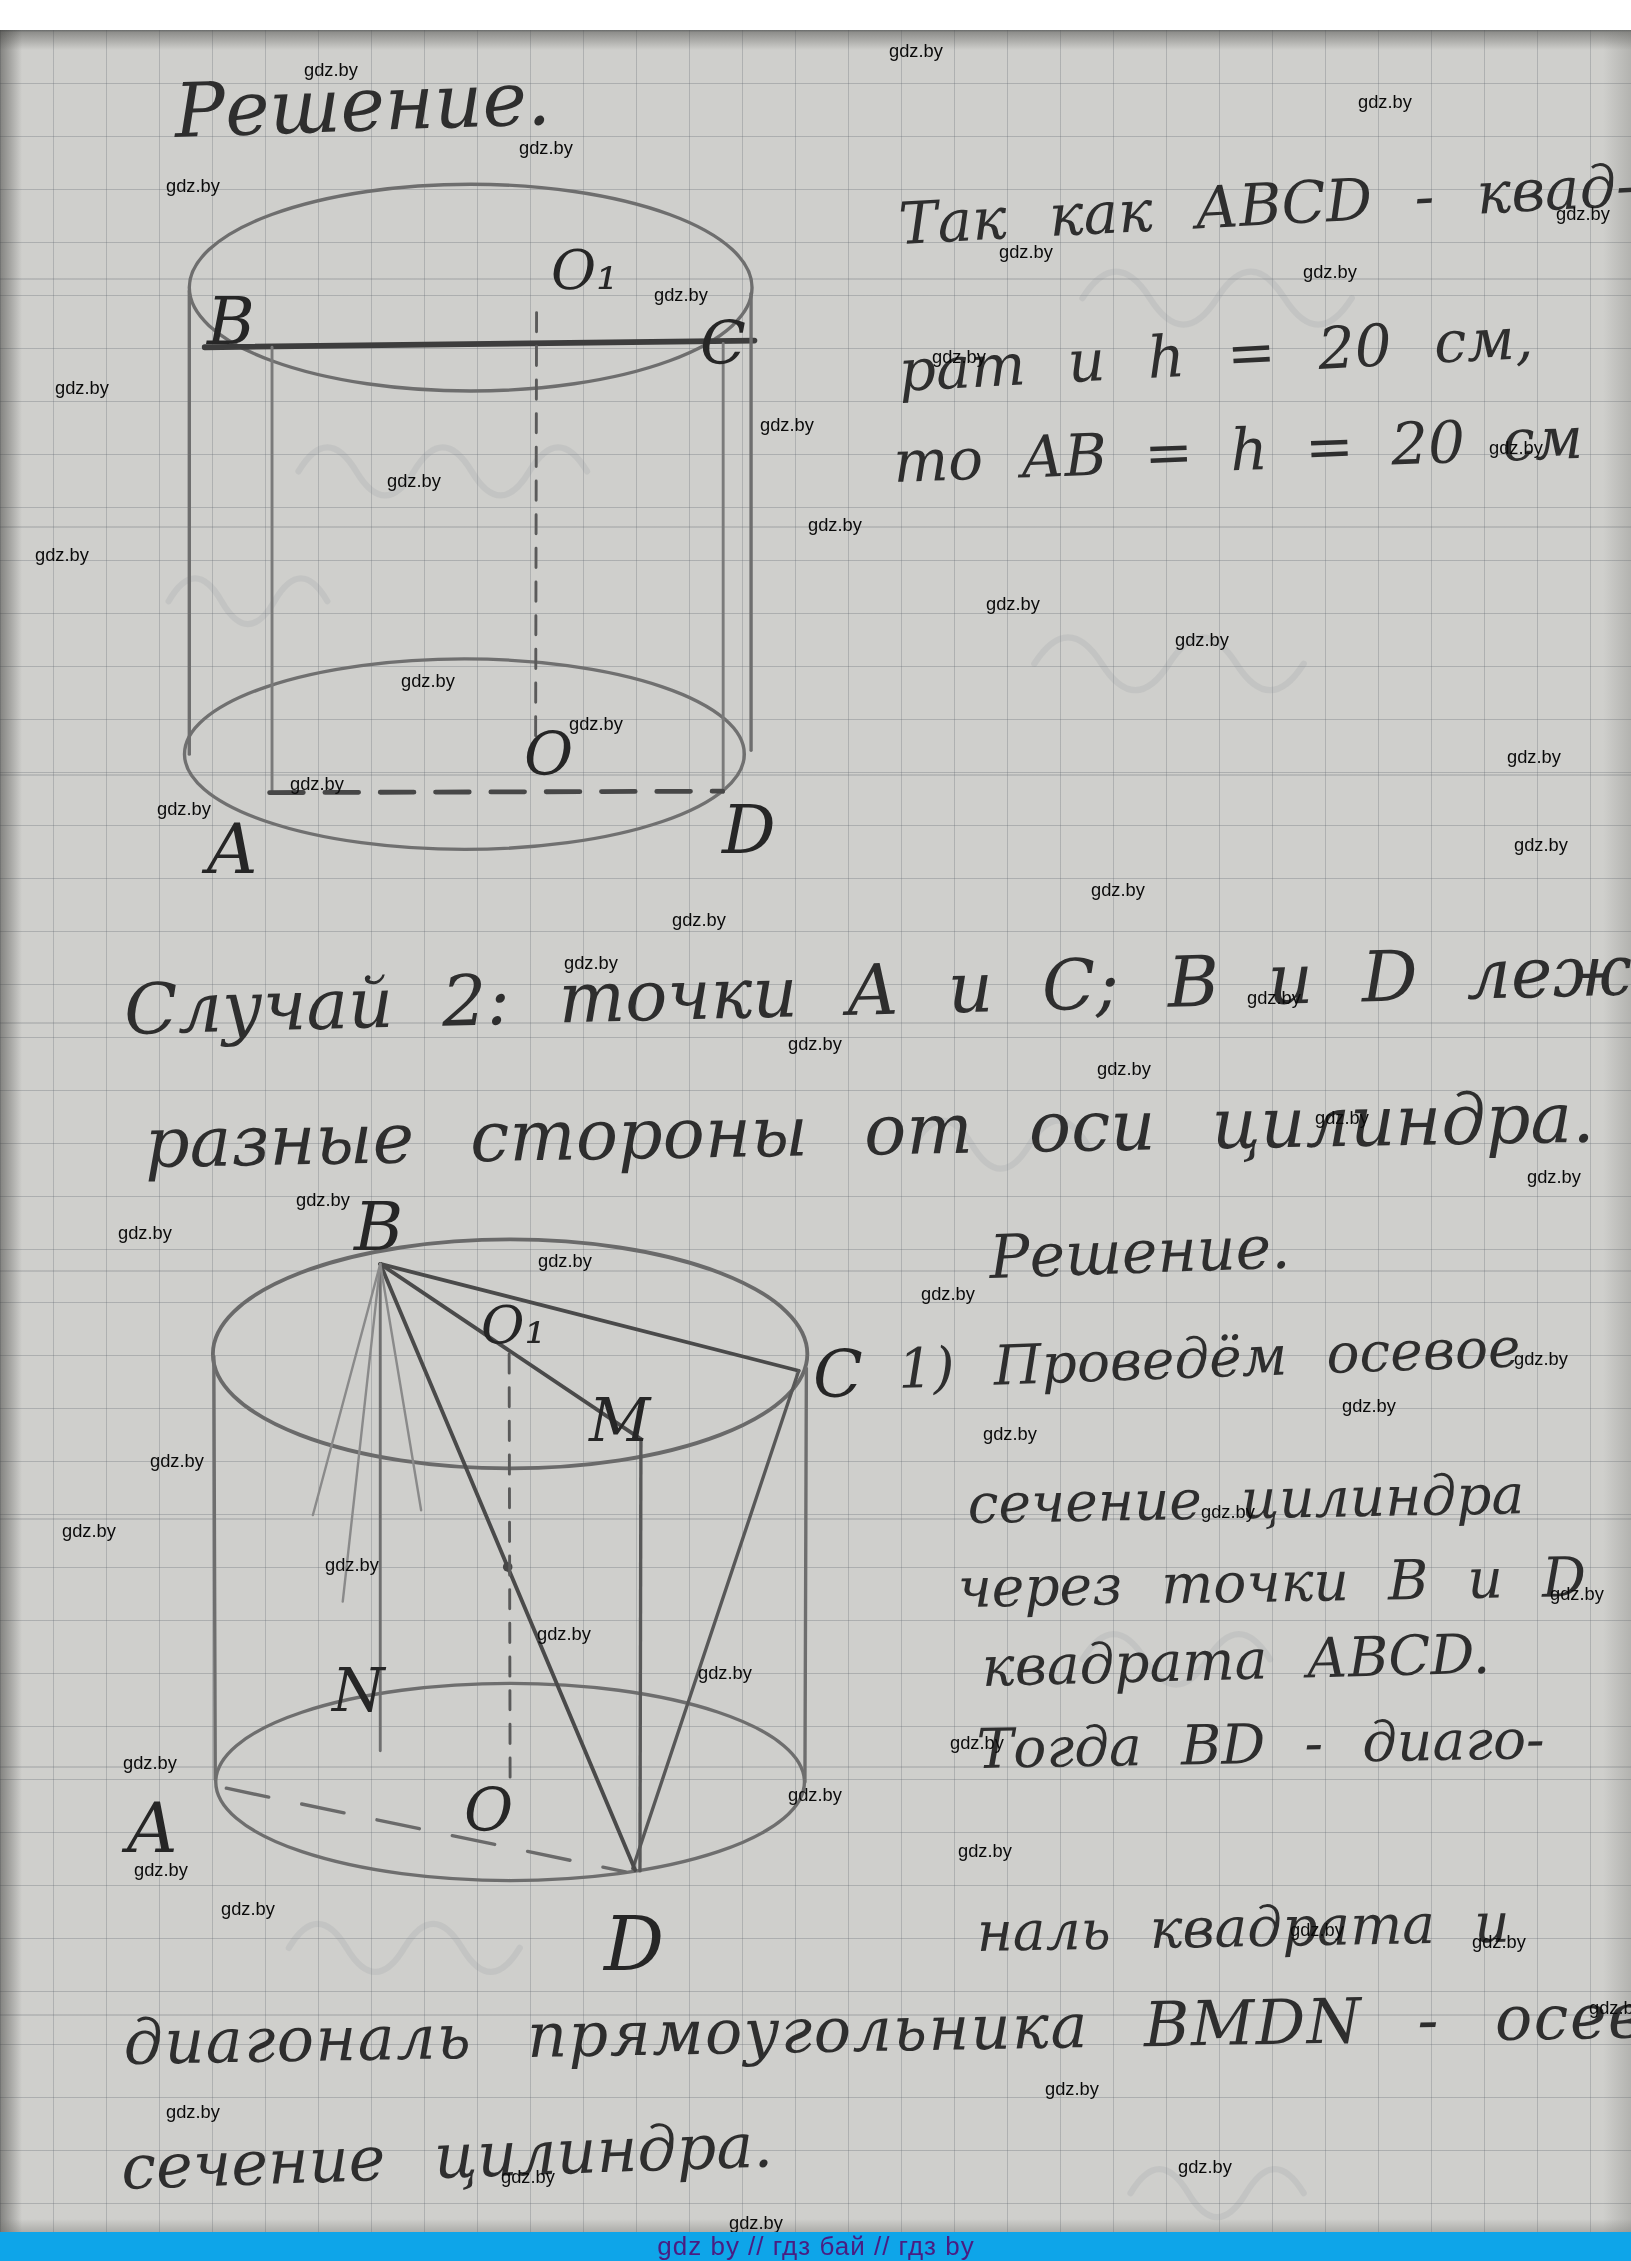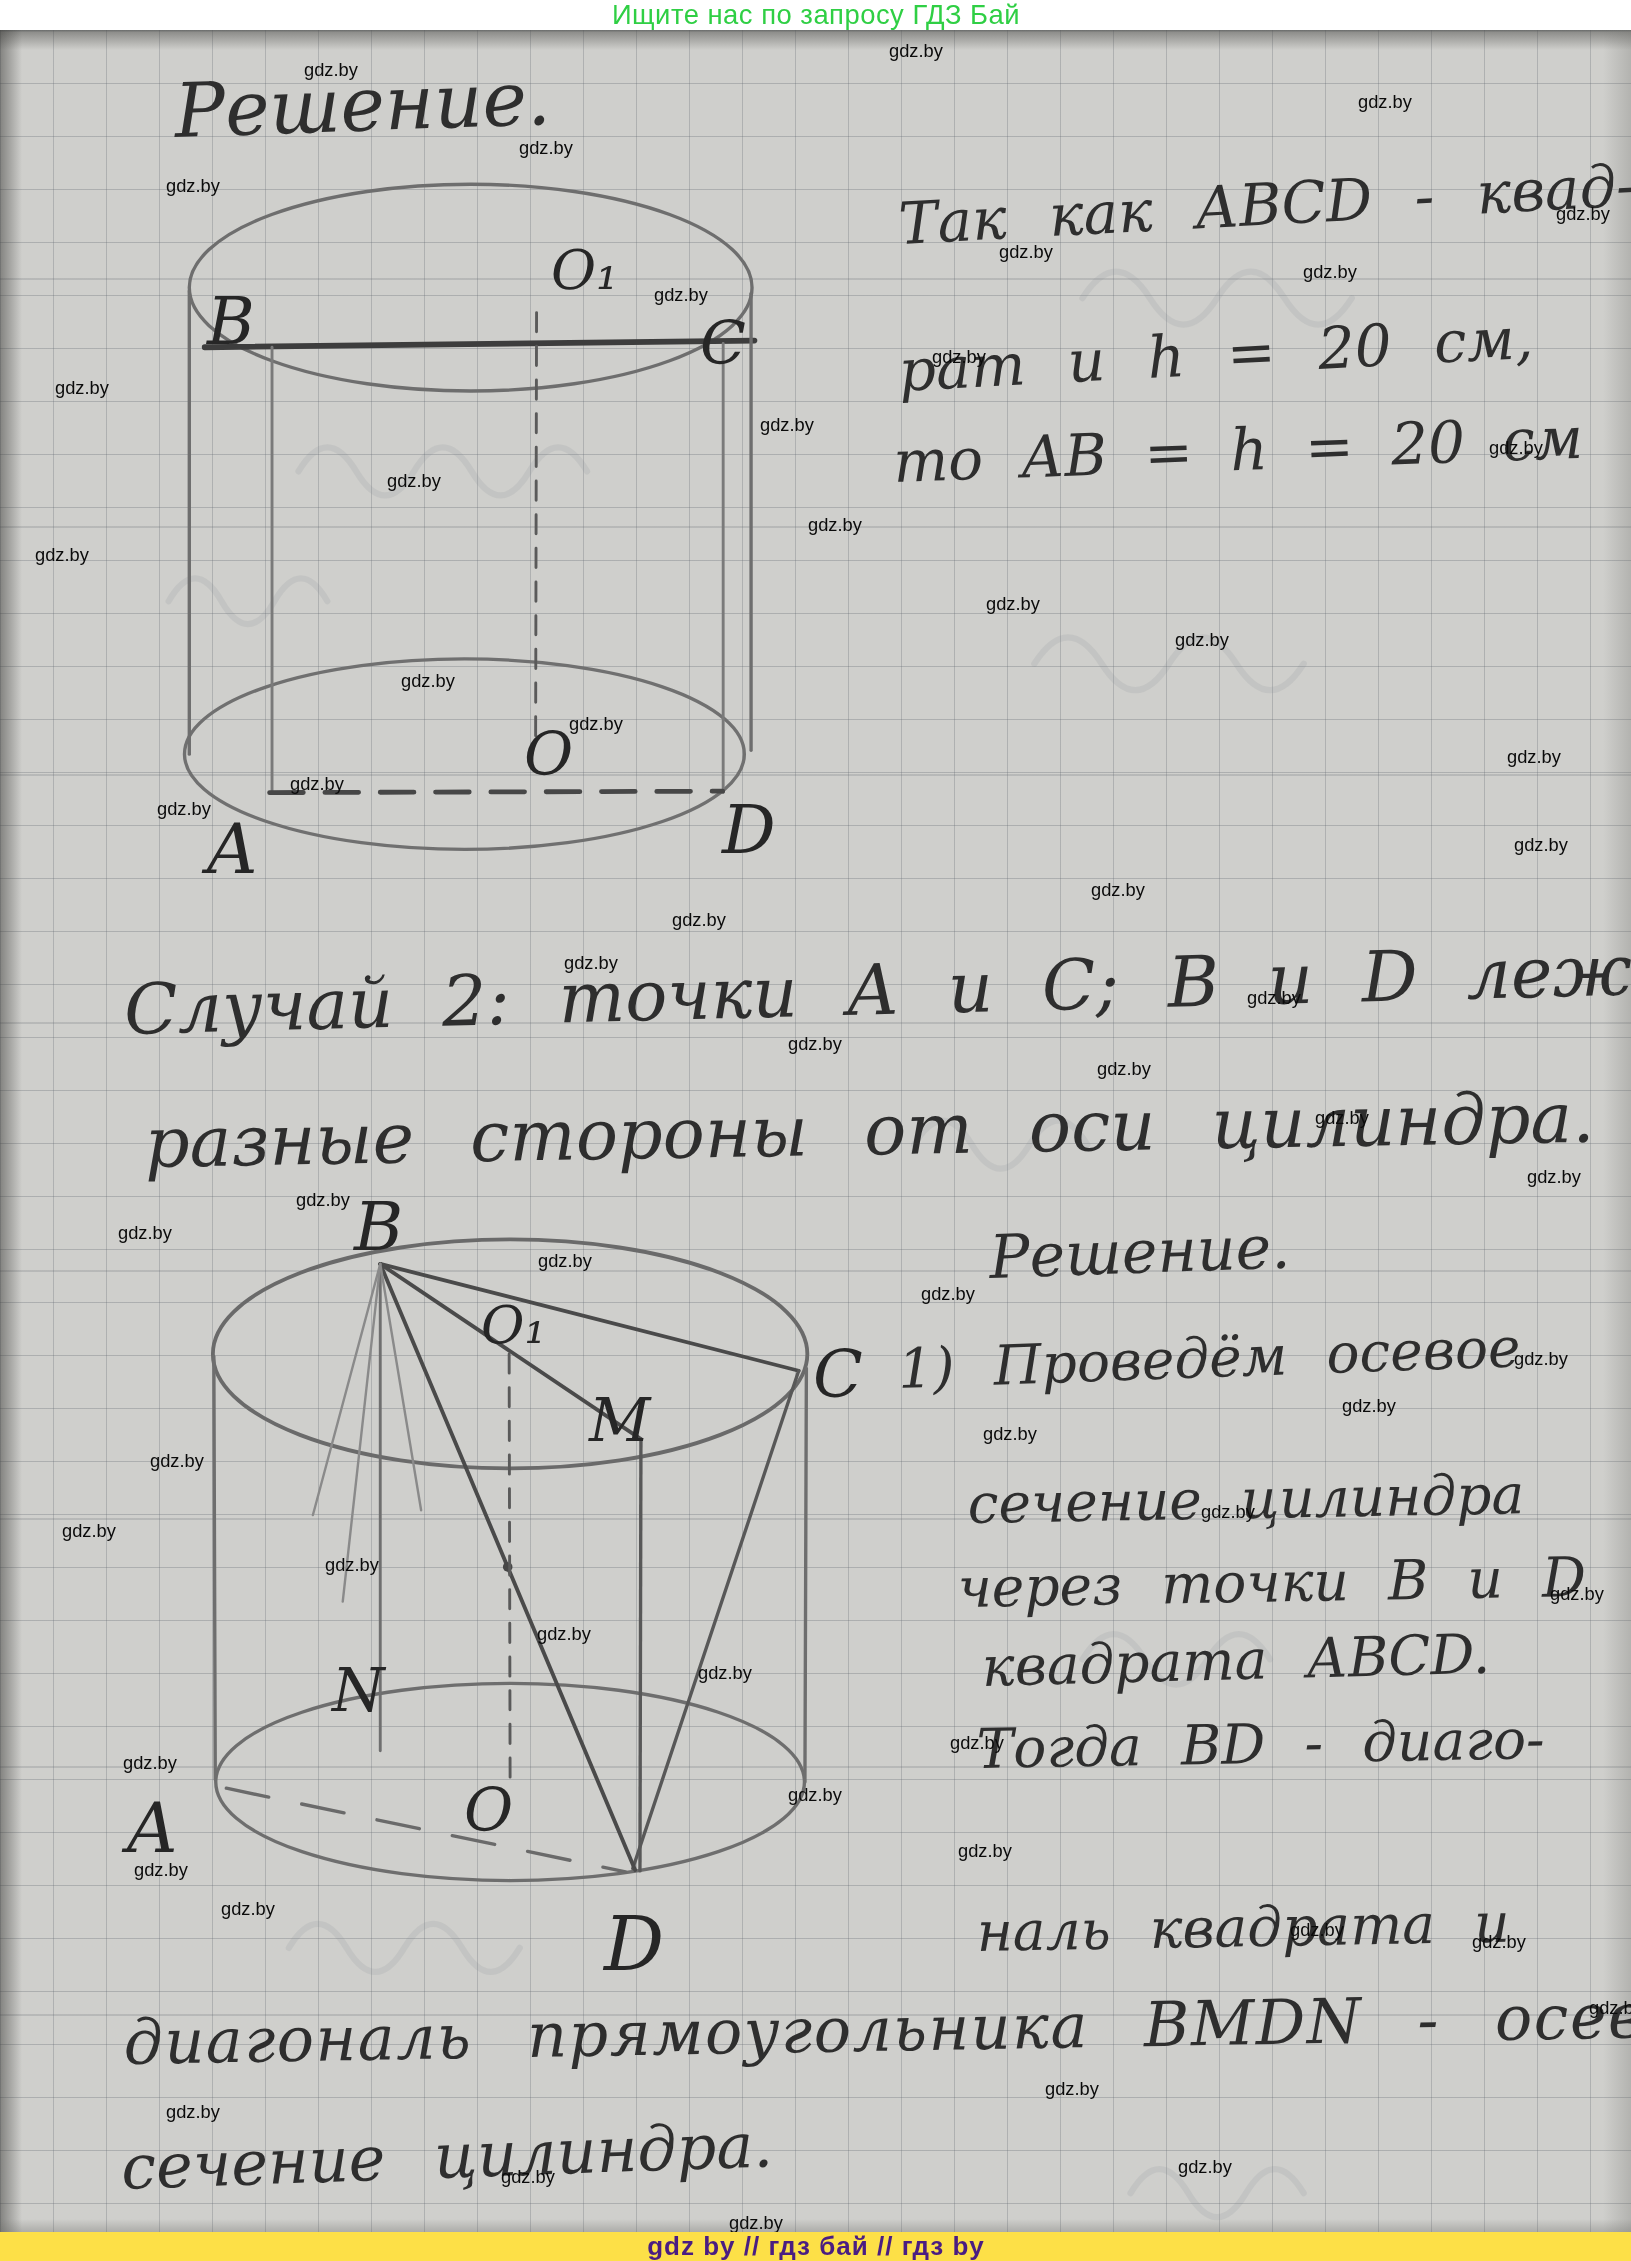--- a/index.html
+++ b/index.html
@@ -3,22 +3,22 @@
 <meta charset="utf-8">
 <style>
   html,body{margin:0;padding:0;background:#ffffff;}
   #page{position:relative;width:1632px;height:2261px;overflow:hidden;background:#ffffff;
         font-family:"Liberation Sans",sans-serif;}
   
   .topbar{position:absolute;left:0;top:0;width:1632px;height:30px;background:#ffffff;
           display:flex;align-items:center;justify-content:center;z-index:30;}
   .topbar span{font-size:27.4px;letter-spacing:0.5px;font-family:"Liberation Sans",sans-serif;}
   
-  .bottombar{position:absolute;left:0;bottom:0;width:1632px;height:29px;background:#fde047;
-          display:flex;align-items:center;justify-content:center;z-index:30;font-weight:bold;}
+  .bottombar{position:absolute;left:0;bottom:0;width:1632px;height:29px;background:#0ea5e9;
+          display:flex;align-items:center;justify-content:center;z-index:30;}
   .bottombar span{font-size:26px;letter-spacing:1px;font-family:"Liberation Sans",sans-serif;}
   
   .paper{position:absolute;left:0;top:30px;width:1632px;height:2203px;background:#cfcfcc;}
   .grid{position:absolute;inset:0;
     background-image:
       repeating-linear-gradient(to right, rgba(100,106,114,.30) 0 1.4px, transparent 1.4px 53px),
       repeating-linear-gradient(to bottom, rgba(100,106,114,.32) 0 1.4px, transparent 1.4px 53px),
       repeating-linear-gradient(to bottom, rgba(88,94,102,.20) 0 1.9px, transparent 1.9px 248px);
   }
   .edgeL{position:absolute;left:0;top:0;width:22px;height:100%;
@@ -36,23 +36,20 @@
       color:#262626;white-space:nowrap;}
   svg.sketch{position:absolute;left:0;top:0;z-index:5;pointer-events:none;}
   .wm{position:absolute;z-index:20;font-family:"Liberation Sans",sans-serif;
       font-size:18.3px;color:#0b0b0b;white-space:nowrap;}
 </style>
 </head>
 <body>
 
 <div id="page">
 
-  <div class="topbar">
-    <span style="color: rgb(47, 207, 68);">Ищите нас по запросу ГДЗ Бай</span>
-  </div>
 
   <div class="paper">
     <div class="grid"></div>
     <div class="edgeT"></div>
     <div class="edgeL"></div>
     <div class="edgeR"></div>
     <div class="edgeB"></div>
   </div>
 
   <svg class="sketch" width="1632" height="2261" viewBox="0 0 3392 4701">

